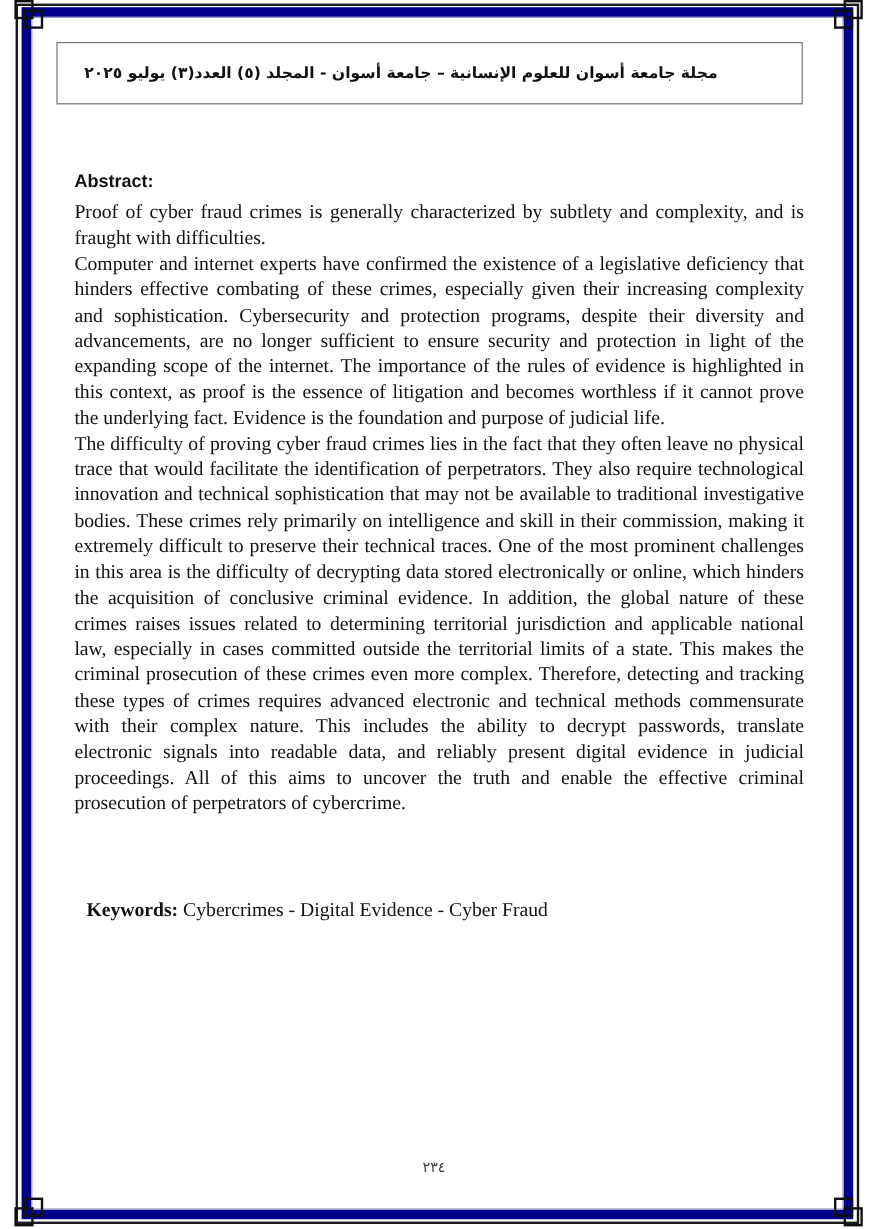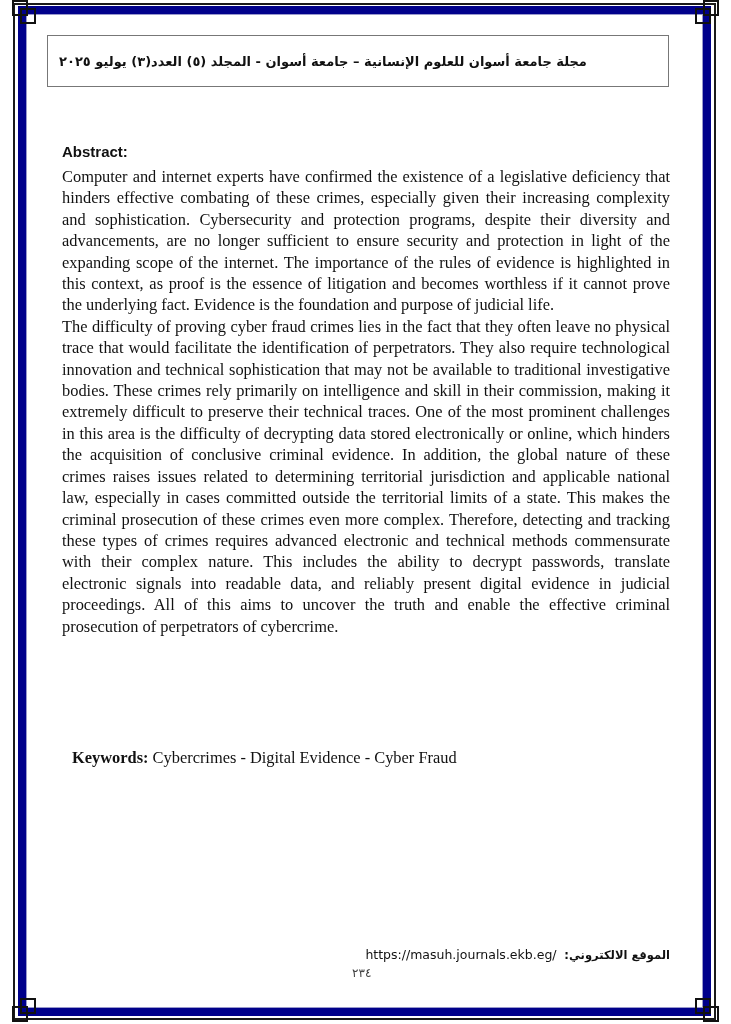--- a/index.html
+++ b/index.html
@@ -64,21 +64,21 @@
     .header-box {
       position: absolute;
       left: 47px;
       top: 35px;
       width: 622px;
       height: 52px;
       border: 1.5px solid #777777;
       box-sizing: border-box;
       display: flex;
       align-items: center;
-      justify-content: center;
+      justify-content: flex-end;
       padding-right: 70px;
     }
     .header-title {
       direction: rtl;
       font-family: "DejaVu Sans", sans-serif;
       font-weight: bold;
       font-size: 13px;
       color: #111111;
       white-space: nowrap;
     }
@@ -197,27 +197,24 @@
     <div class="sq a"></div>
     <div class="sq b"></div>
   </div>
 
 <div class="header-box">
   <span class="header-title">مجلة جامعة أسوان للعلوم الإنسانية – جامعة أسوان - المجلد (٥) العدد(٣)  يوليو ٢٠٢٥</span>
 </div>
 
 <div class="abstract">
   <p class="abstract-heading">Abstract:</p>
+  <p class="abstract-para">Proof of cyber fraud crimes is generally characterized by subtlety and complexity, and is fraught with difficulties.</p>
   <p class="abstract-para">Computer and internet experts have confirmed the existence of a legislative deficiency that hinders effective combating of these crimes, especially given their increasing complexity and sophistication. Cybersecurity and protection programs, despite their diversity and advancements, are no longer sufficient to ensure security and protection in light of the expanding scope of the internet. The importance of the rules of evidence is highlighted in this context, as proof is the essence of litigation and becomes worthless if it cannot prove the underlying fact. Evidence is the foundation and purpose of judicial life.</p>
   <p class="abstract-para">The difficulty of proving cyber fraud crimes lies in the fact that they often leave no physical trace that would facilitate the identification of perpetrators. They also require technological innovation and technical sophistication that may not be available to traditional investigative bodies. These crimes rely primarily on intelligence and skill in their commission, making it extremely difficult to preserve their technical traces. One of the most prominent challenges in this area is the difficulty of decrypting data stored electronically or online, which hinders the acquisition of conclusive criminal evidence. In addition, the global nature of these crimes raises issues related to determining territorial jurisdiction and applicable national law, especially in cases committed outside the territorial limits of a state. This makes the criminal prosecution of these crimes even more complex. Therefore, detecting and tracking these types of crimes requires advanced electronic and technical methods commensurate with their complex nature. This includes the ability to decrypt passwords, translate electronic signals into readable data, and reliably present digital evidence in judicial proceedings. All of this aims to uncover the truth and enable the effective criminal prosecution of perpetrators of cybercrime.</p>
 </div>
 
 <div class="keywords">
   <span class="keywords-label">Keywords:</span><span> Cybercrimes - Digital Evidence - Cyber Fraud</span>
 </div>
 
 <div class="footer-row">
-  <div class="footer-site">
-    <span class="site-url">https://masuh.journals.ekb.eg/</span>
-    <span class="site-label">الموقع الالكتروني:</span>
-  </div>
 </div>
 <div class="page-number">٢٣٤</div>
 
 </body></html>

